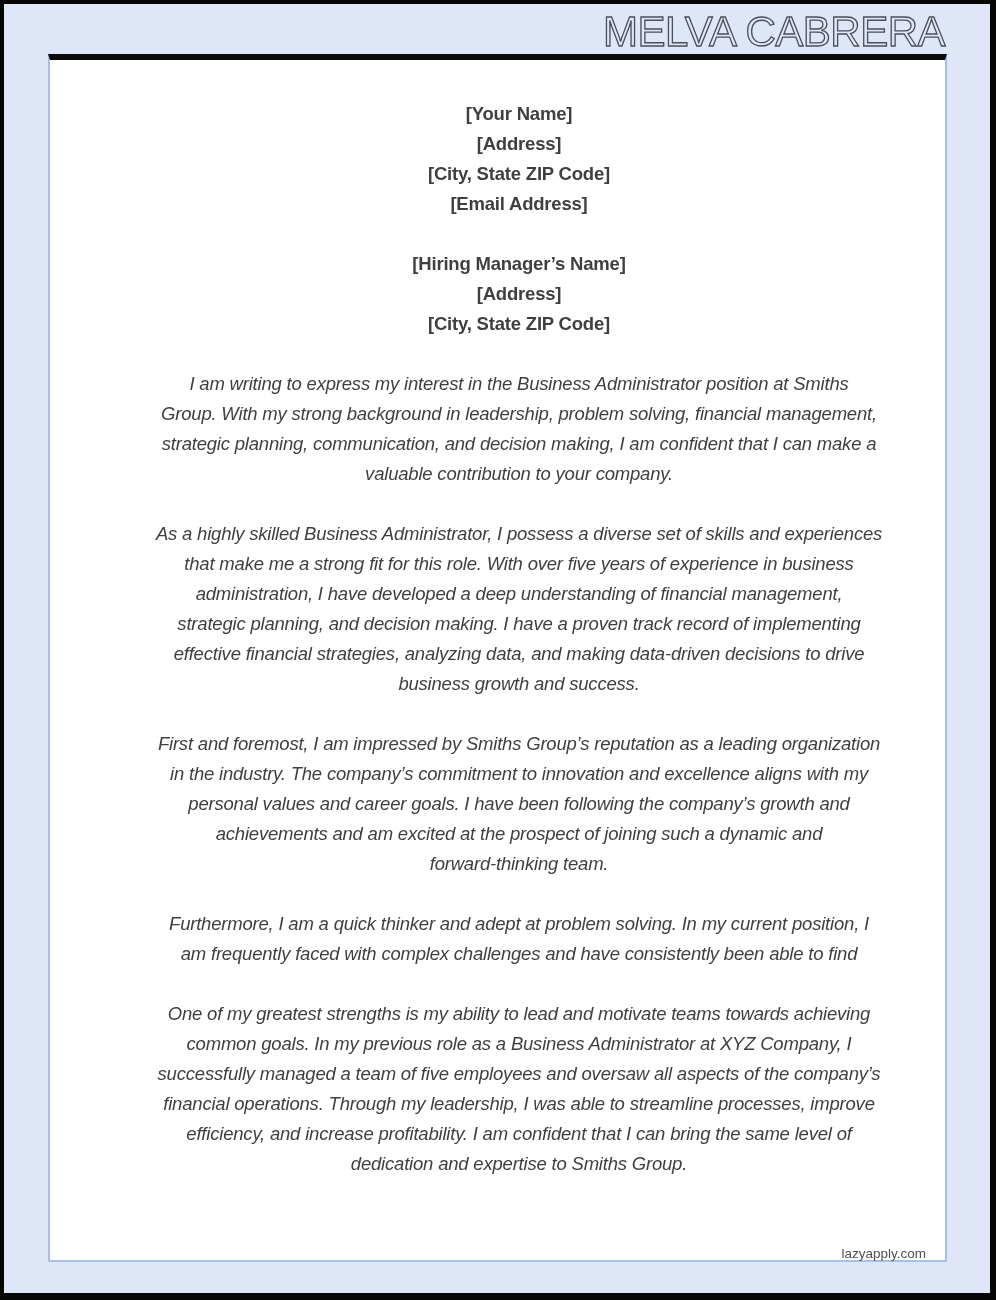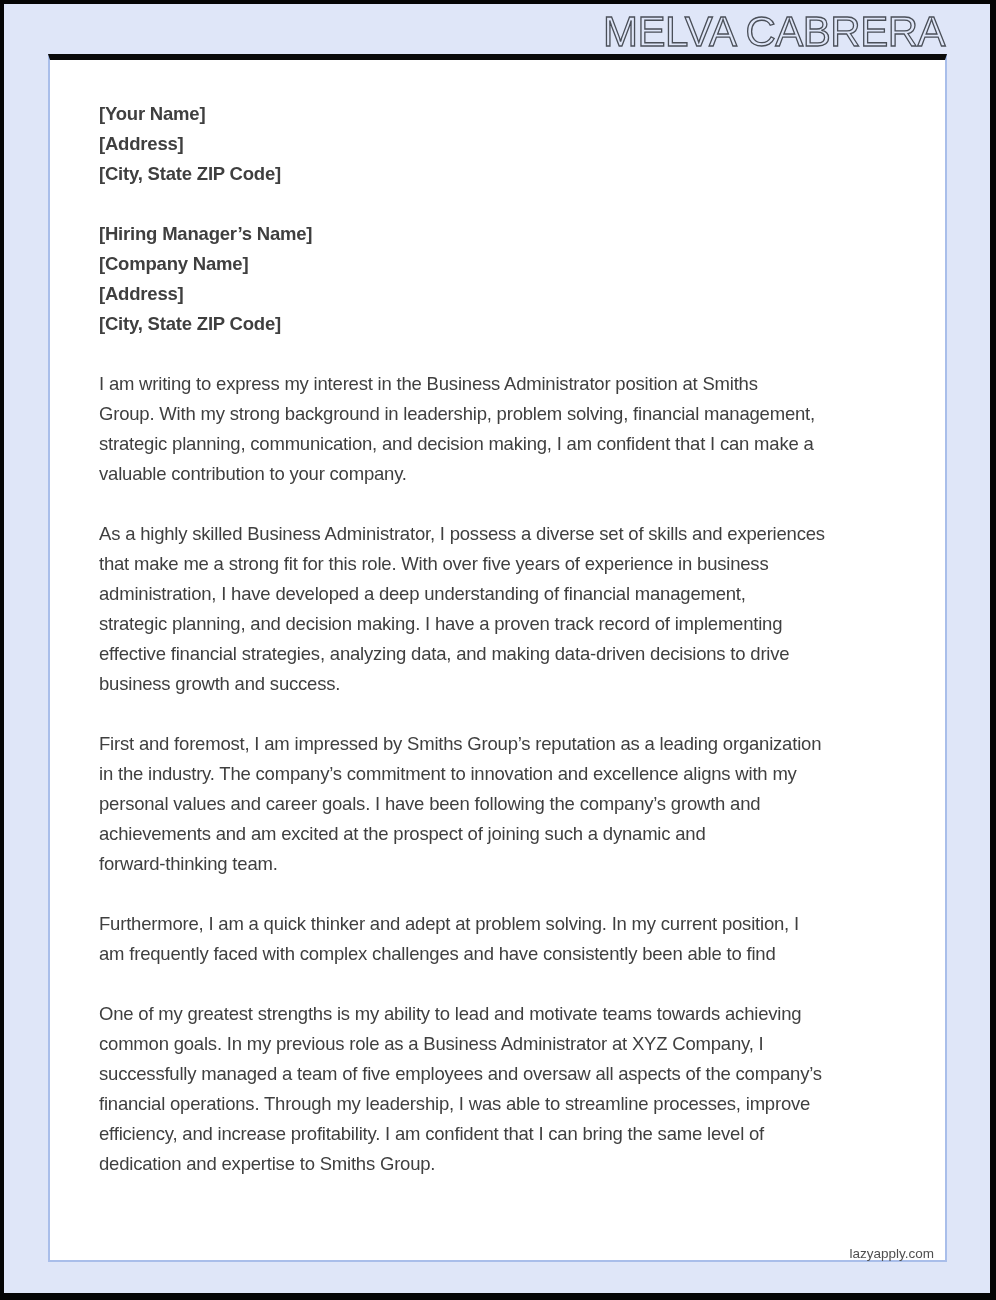--- a/index.html
+++ b/index.html
@@ -1,15 +1,15 @@
 <!DOCTYPE html>
 <html><head>
 <meta charset="utf-8">
 <style>
-  * { box-sizing: border-box; }
+  * { box-sizing: border-box; text-align: center; }
   html, body {
     margin: 0; padding: 0;
     width: 996px; height: 1300px;
     background: #050505;
     font-family: "Liberation Sans", "DejaVu Sans", sans-serif;
     overflow: hidden;
   }
   
   .canvas {
     position: absolute;
@@ -47,25 +47,26 @@
     color: #3f3f3f;
     font-size: 18.5px;
     letter-spacing: -0.2px;
     line-height: 30px;
   }
   .line { height: 30px; white-space: pre; font-weight: bold; }
   .block-gap { height: 30px; }
   .para {
     margin: 30px 0 0 0;
     white-space: pre;          
+    font-style: italic;
   }
   .salutation { margin-top: 30px; }
   .watermark {
     position: absolute;
-    right: 56px; top: 1242px;
+    right: 64px; top: 1242px;
     font-size: 13.5px;
     letter-spacing: 0;
     color: #4f4f4f;
     line-height: 16px;
   }
 </style>
 </head>
 <body>
 
 <div class="canvas">
@@ -73,27 +74,27 @@
   <div class="owner-name">MELVA CABRERA</div>
 
   <div class="page"></div>
 
   <div class="letter">
 
     <div>
       <div class="line">[Your Name]</div>
       <div class="line">[Address]</div>
       <div class="line">[City, State ZIP Code]</div>
+      <div class="line">[Email Address]</div>
     </div>
 
     <div class="block-gap"></div>
 
     <div>
       <div class="line">[Hiring Manager’s Name]</div>
-      <div class="line">[Company Name]</div>
       <div class="line">[Address]</div>
       <div class="line">[City, State ZIP Code]</div>
     </div>
 
 
     <div class="para">I am writing to express my interest in the Business Administrator position at Smiths
 Group. With my strong background in leadership, problem solving, financial management,
 strategic planning, communication, and decision making, I am confident that I can make a
 valuable contribution to your company.</div>
     <div class="para">As a highly skilled Business Administrator, I possess a diverse set of skills and experiences

